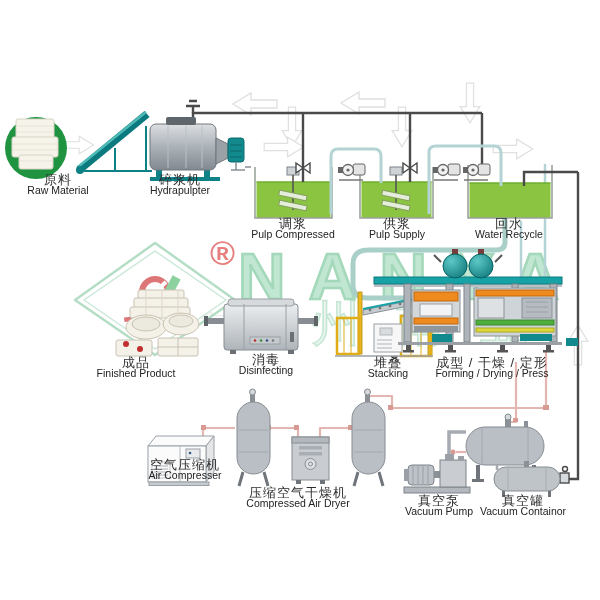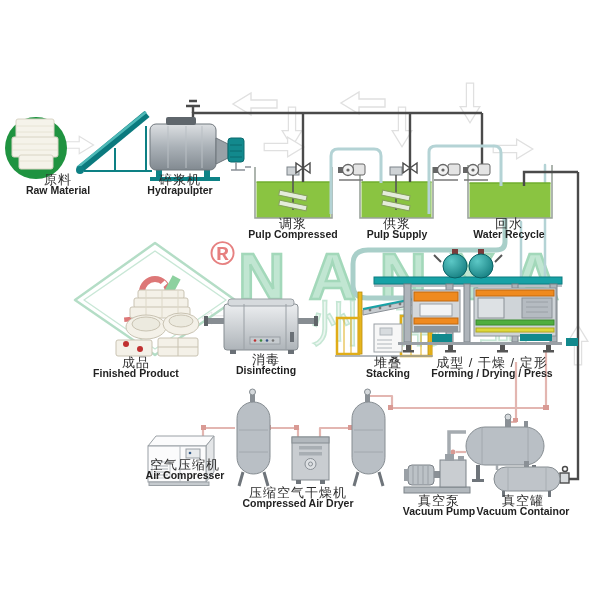--- a/index.html
+++ b/index.html
@@ -9,21 +9,21 @@
   #wm-brand{left:238px;top:240px;font-size:62px;font-weight:bold;color:#b7e2cb;
     -webkit-text-stroke:2.4px #93d2ae;letter-spacing:22px;transform:scale(1.06,1.04);
     transform-origin:left top;opacity:.85;white-space:nowrap;}
   #wm-reg{left:210px;top:234px;font-size:34px;color:#e26b6b;opacity:.85;font-weight:bold;}
   #wm-cn{left:228px;top:292px;font-size:48px;color:#def0e6;-webkit-text-stroke:1.6px #97d3b1;
     letter-spacing:36px;opacity:.55;white-space:nowrap;}
   #main-svg{position:absolute;left:0;top:0;z-index:2;}
   .lbl{position:absolute;transform:translateX(-50%);text-align:center;z-index:3;
        white-space:nowrap;color:#2d2d2d;}
   .lbl .zh{font-size:13px;line-height:9px;letter-spacing:1px;}
-  .lbl .en{font-size:10.5px;line-height:10px;font-weight:bold;margin-top:1px;color:#222;text-align:right;}
+  .lbl .en{font-size:10.5px;line-height:10px;font-weight:normal;margin-top:1px;color:#222;text-align:right;}
 </style>
 </head>
 <body>
 
 <div id="stage">
 
   <div id="wm-reg" class="wm">®</div>
   <div id="wm-brand" class="wm">NANYA</div>
   <div id="wm-cn" class="wm">广州南亚</div>
 

